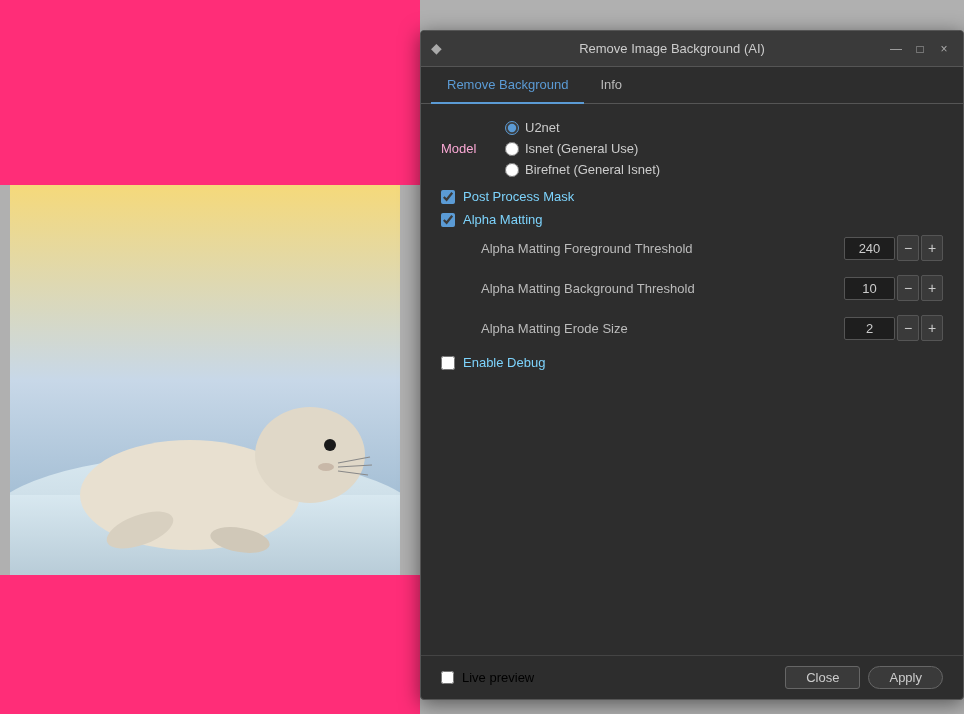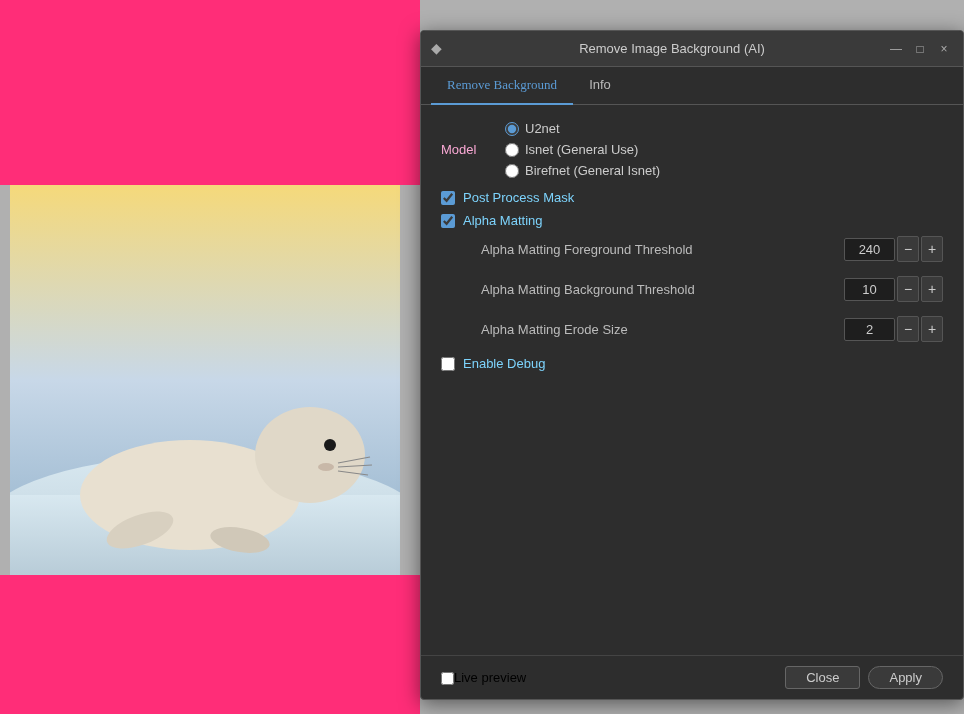--- a/index.html
+++ b/index.html
@@ -114,21 +114,20 @@
       padding: 10px 16px;
       color: #bbb;
       cursor: pointer;
       font-size: 13px;
       border-bottom: 2px solid transparent;
       margin-bottom: -1px;
     }
     .tab.active {
       color: #5b9bd5;
       border-bottom: 2px solid #5b9bd5;
-      font-family: Liberation Serif, serif;
     }
 
     
     .dialog-content {
       flex: 1;
       padding: 16px 20px;
       overflow-y: auto;
       color: #ccc;
     }
 
@@ -230,21 +229,22 @@
     
     .dialog-footer {
       padding: 10px 20px;
       border-top: 1px solid #444;
       display: flex;
       align-items: center;
       flex-shrink: 0;
     }
     .live-preview-row {
       display: flex;
-      align-items: flex-end;
+      align-items: center;
+      gap: 8px;
       flex: 1;
     }
     .footer-buttons {
       display: flex;
       gap: 8px;
     }
     .btn {
       padding: 3px 20px;
       border-radius: 3px;
       font-size: 13px;

